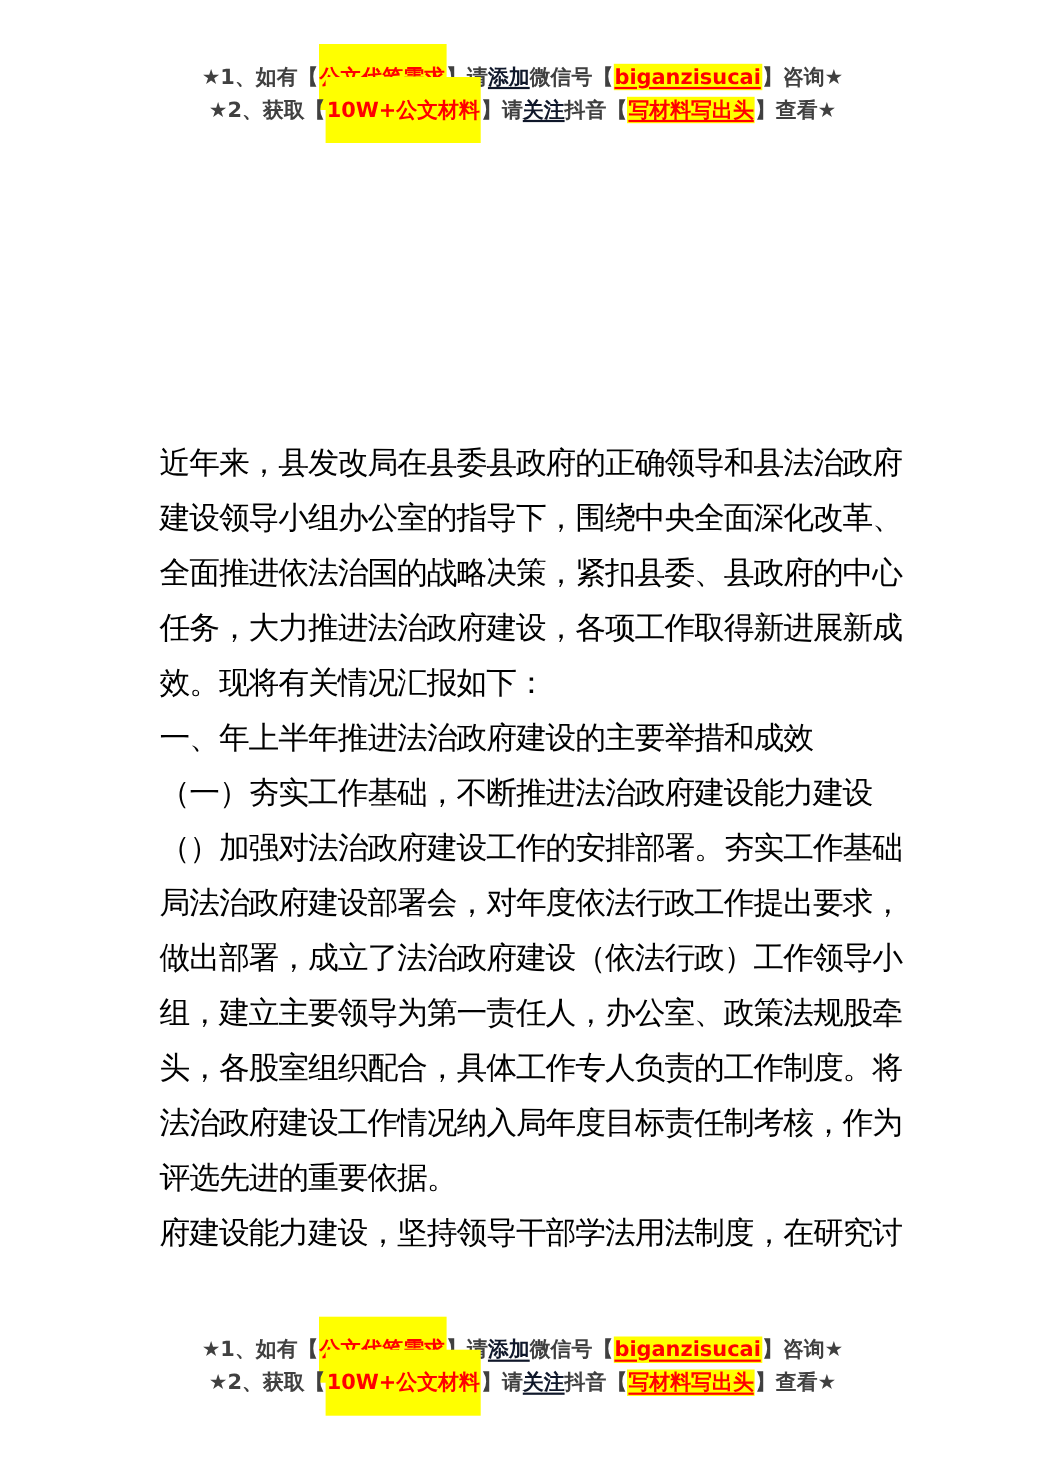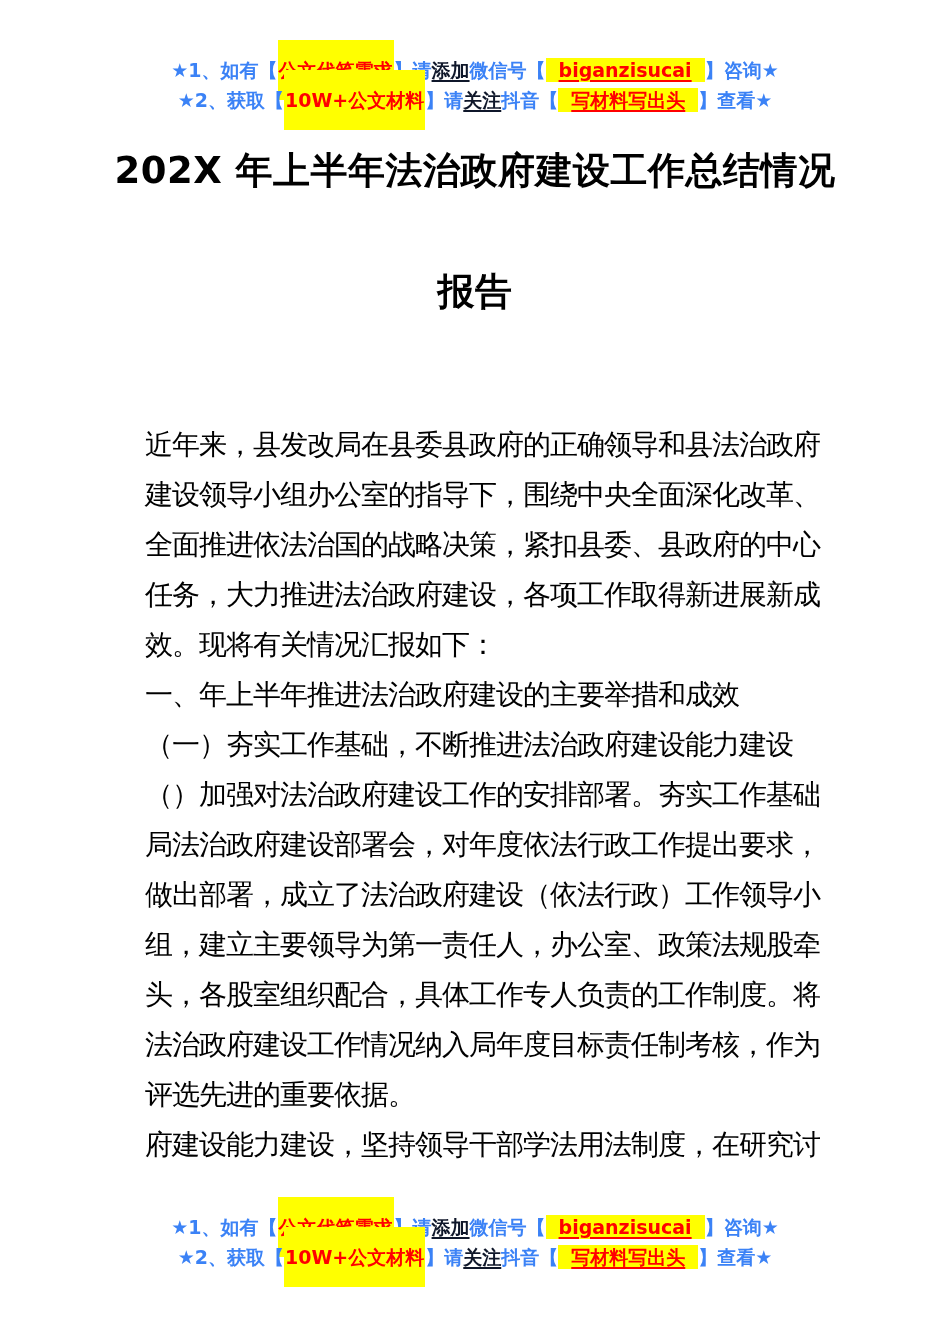--- a/index.html
+++ b/index.html
@@ -23,80 +23,76 @@
     width: 100%;
     text-align: center;
     font-size: 19px;
     font-weight: bold;
     line-height: 30px;
     white-space: nowrap;
   }
   .promo-top { top: 55px; }
   .promo-bottom { top: 1212px; }
   .promo-line { white-space: nowrap; }
-  .seg-plain { color: #3b82f6; }
+  .seg-plain { color: #404040; }
   .seg-underline {
     color: #0f172a;
     text-decoration: underline;
     text-underline-offset: 3px;
     text-decoration-thickness: 2px;
   }
   .seg-highlight {
     color: var(--hl-text, #ff0000);
     background: var(--hl-bg, #ffff00);
     padding: 19px 1px;
   }
   .seg-highlight-underline {
     color: var(--hl-text, #ff0000);
     background: var(--hl-bg, #ffff00);
-    padding: 1px 13px;
+    padding: 1px 1px;
     text-decoration: underline;
     text-underline-offset: 3px;
     text-decoration-thickness: 2px;
   }
   
   .doc-title {
     position: absolute;
     top: 110px;
     left: 0;
     width: 100%;
     text-align: center;
     font-size: 37px;
     font-weight: 900;
     line-height: 121px;
     letter-spacing: 0.5px;
     white-space: nowrap;
   }
   
   .doc-body {
     position: absolute;
-    top: 420px;
+    top: 396px;
     left: 145px;
     width: 680px;
     font-size: 28px;
     font-weight: 500;
     line-height: 50px;
     letter-spacing: -1px;
   }
   .body-line { white-space: nowrap; }
 </style>
 </head>
 <body>
 
 <div class="page" style="--hl-bg: #ffff00; --hl-text: #ff0000; background: rgb(255, 255, 255); color: rgb(0, 0, 0);">
 
   <div class="promo promo-top" id="promo-top">
       <div class="promo-line"><span class="seg-plain">★1、如有【</span><span class="seg-highlight">公文代笔需求</span><span class="seg-plain">】请</span><span class="seg-underline">添加</span><span class="seg-plain">微信号【</span><span class="seg-highlight-underline">biganzisucai</span><span class="seg-plain">】咨询★</span></div>
       <div class="promo-line"><span class="seg-plain">★2、获取【</span><span class="seg-highlight">10W+公文材料</span><span class="seg-plain">】请</span><span class="seg-underline">关注</span><span class="seg-plain">抖音【</span><span class="seg-highlight-underline">写材料写出头</span><span class="seg-plain">】查看★</span></div>
     </div>
 
-  <div class="doc-title">
-    <div class="title-line">202X 年上半年法治政府建设工作总结情况</div>
-    <div class="title-line">报告</div>
-  </div>
 
   <div class="doc-body" id="doc-body">
       <div class="body-line">近年来，县发改局在县委县政府的正确领导和县法治政府</div>
       <div class="body-line">建设领导小组办公室的指导下，围绕中央全面深化改革、</div>
       <div class="body-line">全面推进依法治国的战略决策，紧扣县委、县政府的中心</div>
       <div class="body-line">任务，大力推进法治政府建设，各项工作取得新进展新成</div>
       <div class="body-line">效。现将有关情况汇报如下：</div>
       <div class="body-line">一、年上半年推进法治政府建设的主要举措和成效</div>
       <div class="body-line">（一）夯实工作基础，不断推进法治政府建设能力建设</div>
       <div class="body-line">（）加强对法治政府建设工作的安排部署。夯实工作基础</div>

